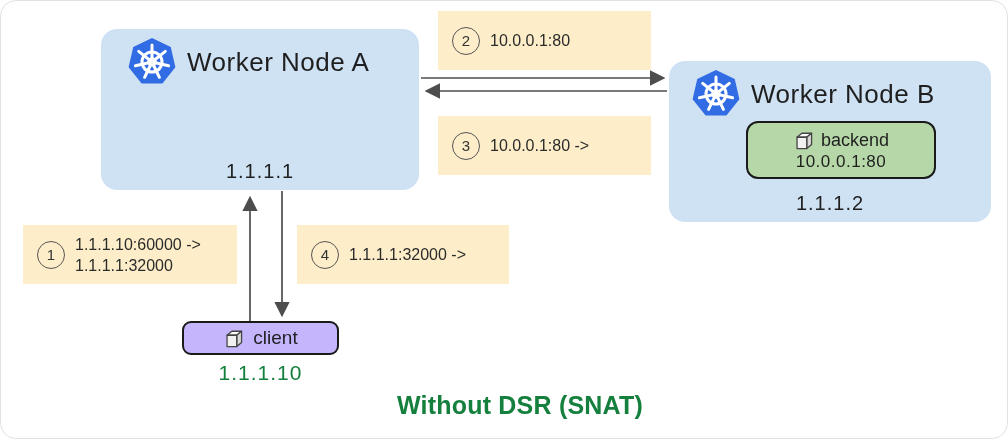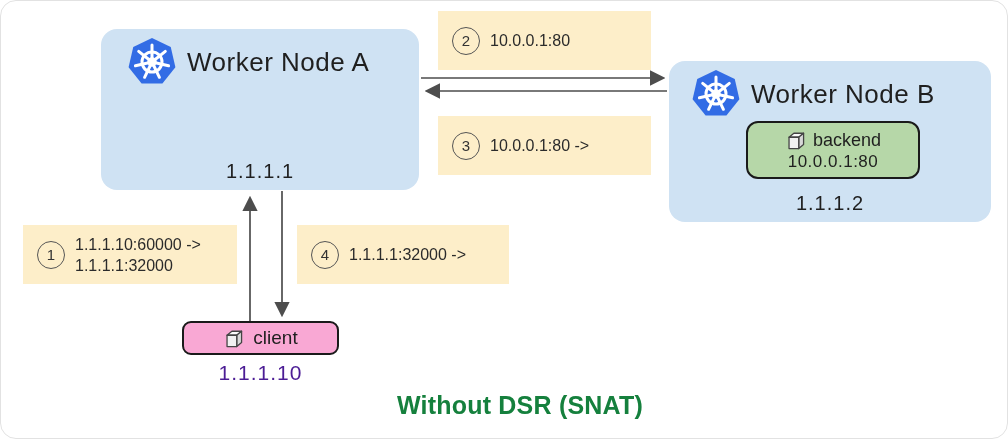--- a/index.html
+++ b/index.html
@@ -40,42 +40,42 @@
   .node-a .node-title { left:86px; }
   .node-b .node-title { left:82px; }
 
   .node-ip {
     position:absolute; left:0; right:0; bottom:7px;
     text-align:center; font-size:20px; color:#1f1f1f;
     letter-spacing:1px;
   }
 
   .backend-box {
-    position:absolute; left:77px; top:60px; width:174px; height:58px;
+    position:absolute; left:77px; top:60px; width:190px; height:58px;
     background:#b6d7a8;
     border:2px solid #1a1a1a;
     border-radius:12px;
     display:flex; flex-direction:column; align-items:center; justify-content:center;
     padding:2px 6px;
   }
   .backend-row { display:flex; align-items:center; gap:7px; }
   .backend-label { font-size:18px; color:#1f1f1f; }
   .backend-address { font-size:17px; color:#1f1f1f; letter-spacing:0.5px; }
 
   .client-box {
     position:absolute; left:181px; top:320px; width:157px; height:34px;
-    background:#f9a8d4;
+    background:#c4b5fd;
     border:2px solid #1a1a1a;
     border-radius:9px;
     display:flex; align-items:center; justify-content:center; gap:9px;
   }
   .client-label { font-size:19px; color:#1f1f1f; }
   .client-ip {
     position:absolute; left:181px; top:360px; width:157px;
-    text-align:center; font-size:21px; color:#4c1d95; letter-spacing:1px;
+    text-align:center; font-size:21px; color:#15803d; letter-spacing:1px;
   }
 
   .flow-label {
     position:absolute;
     background:#fdeec9;
     display:flex; align-items:center;
     padding:0 8px;
   }
   .flow-1 { left:22px;  top:224px; width:214px; height:59px; }
   .flow-2 { left:437px; top:10px;  width:213px; height:59px; }

